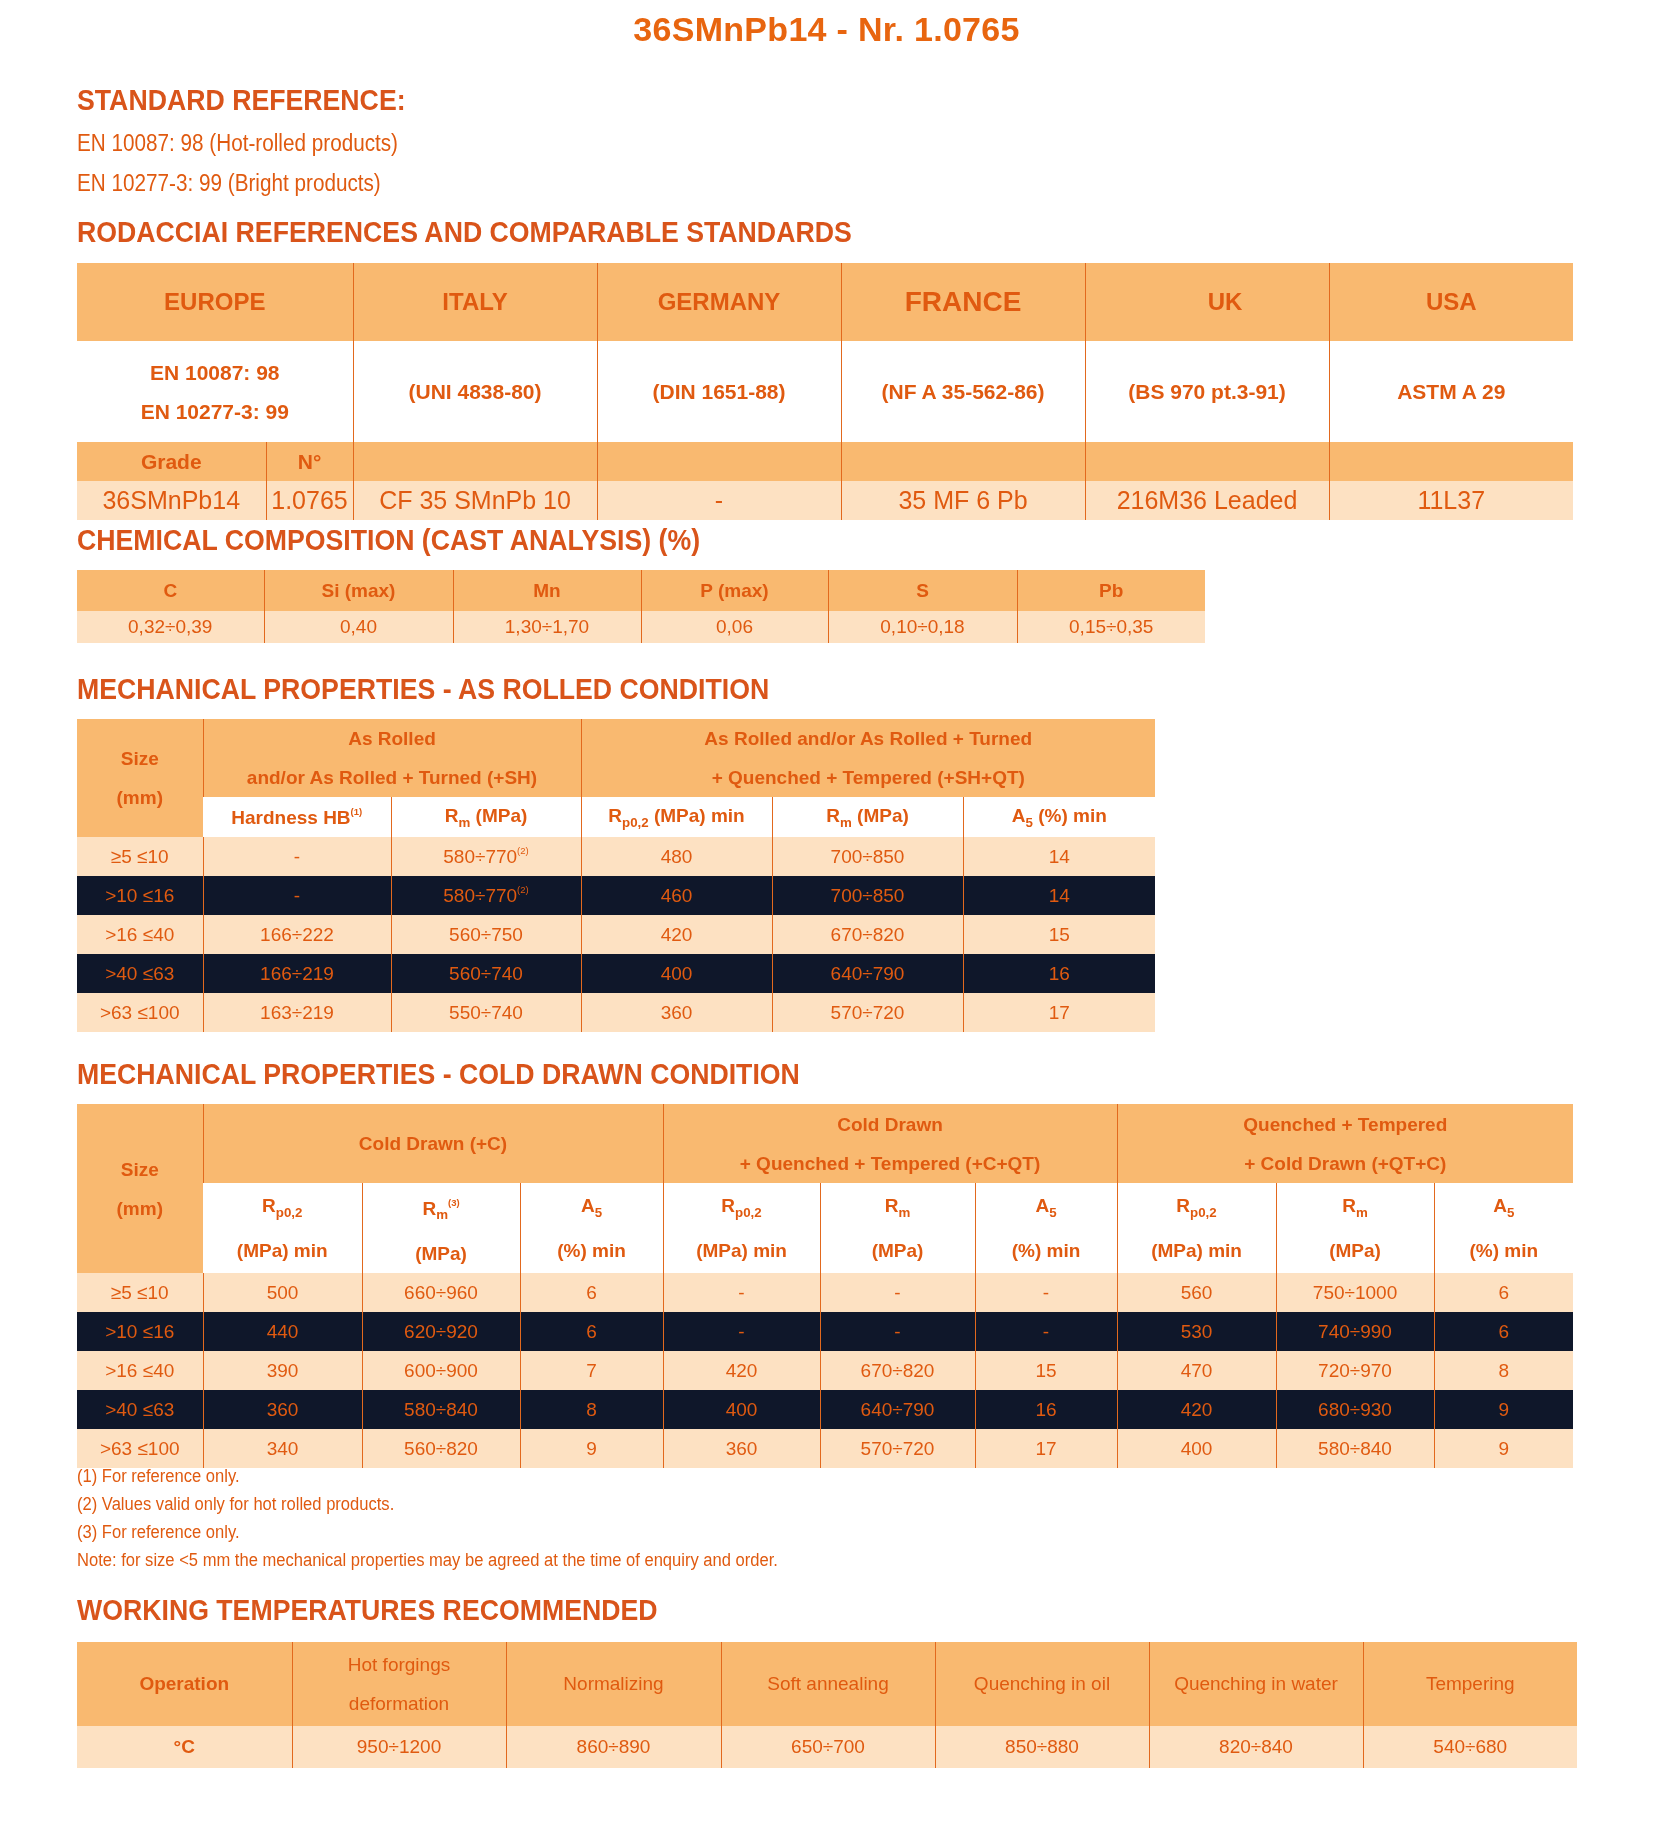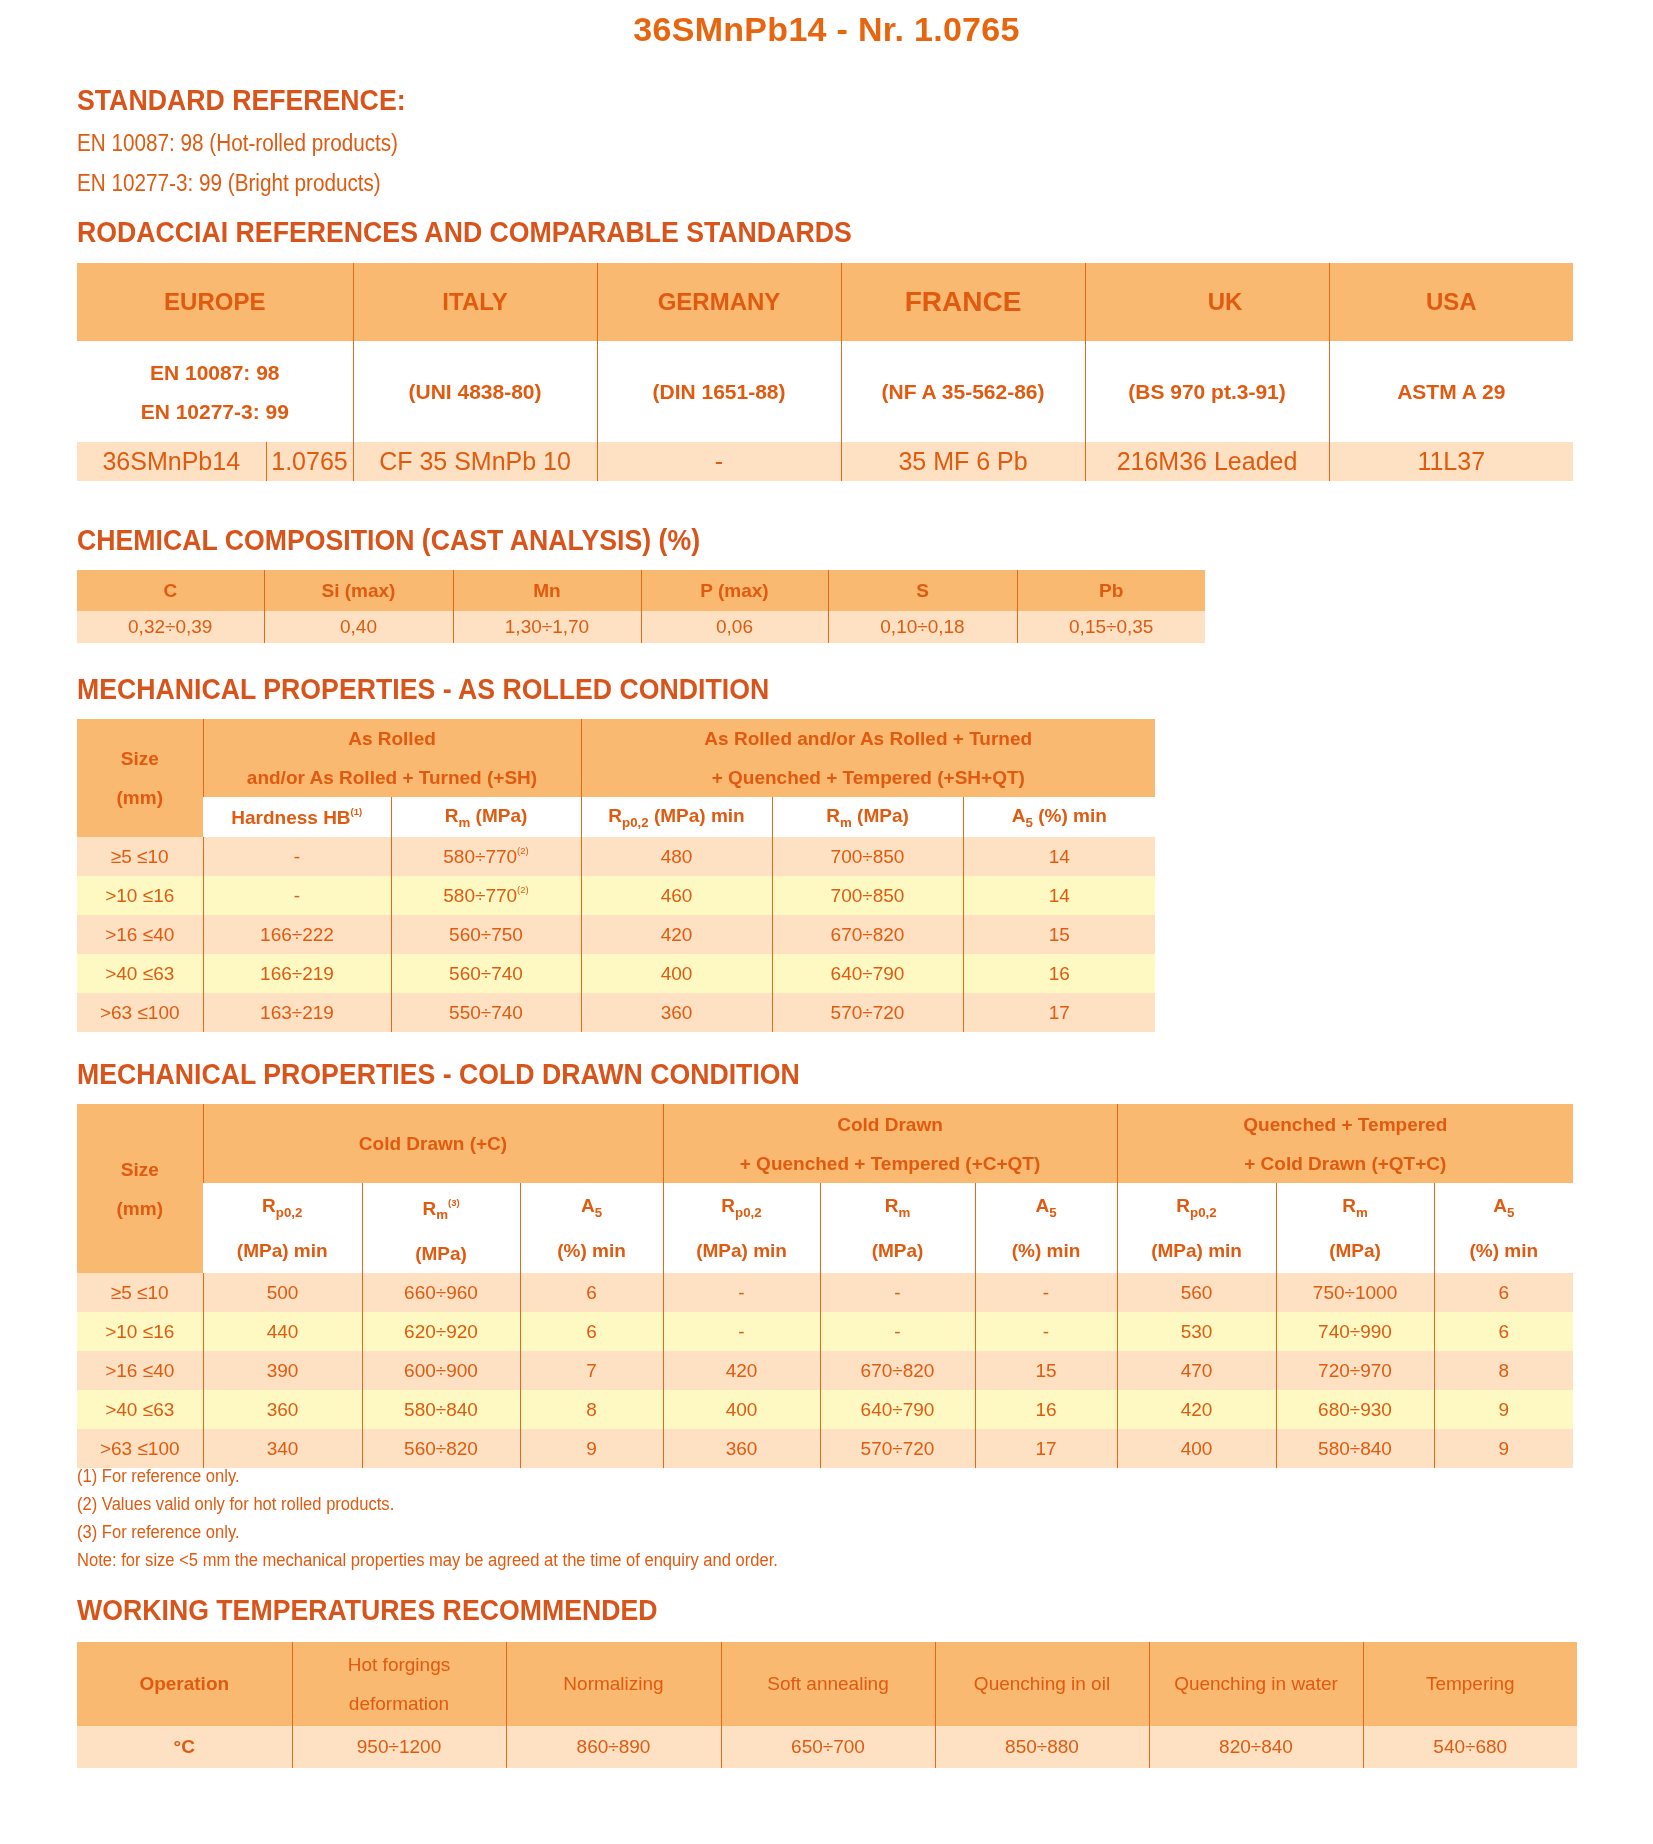--- a/index.html
+++ b/index.html
@@ -27,21 +27,21 @@
   }
   table.dt td {
     text-align: center; vertical-align: middle; padding: 0;
     border-left: 1.5px solid #e2691e; color: #e05a10;
   }
   table.dt td:first-child { border-left: none; }
   .hd { background: #f9b970; font-weight: bold; color: #d9541a; }
   .hd-light { background: #f9b970; font-weight: normal; color: #e05a10; }
   .wt { background: #ffffff; font-weight: bold; color: #d9541a; }
   .lt { background: #fde1c2; }
-  .wh { background: #fef9c3; }
+  .wh { background: #0f172a; }
   .b { font-weight: bold; color: #d9541a; }
   .sub { font-size: 0.7em; vertical-align: -0.35em; }
   .sup { font-size: 0.5em; vertical-align: 0.9em; }
   .footnote {
     position: absolute; left: 77px; font-size: 18px; color: #e05a10;
     transform: scaleX(0.92); transform-origin: left center; white-space: nowrap;
   }
   .l2 { line-height: 39px; }
 </style>
 </head>
@@ -76,20 +76,29 @@
   <tr style="height:101px;">
     <td class="wt" colspan="2">
       <div class="l2">EN 10087: 98</div>
       <div class="l2">EN 10277-3: 99</div>
     </td>
     <td class="wt">(UNI 4838-80)</td>
     <td class="wt">(DIN 1651-88)</td>
     <td class="wt">(NF A 35-562-86)</td>
     <td class="wt">(BS 970 pt.3-91)</td>
     <td class="wt">ASTM A 29</td>
+  </tr>
+  <tr style="height:39px;">
+    <td class="hd">Grade</td>
+    <td class="hd">N°</td>
+    <td class="hd"></td>
+    <td class="hd"></td>
+    <td class="hd"></td>
+    <td class="hd"></td>
+    <td class="hd"></td>
   </tr>
   <tr class="lt" style="height:39px; font-size:25px;">
     <td>36SMnPb14</td>
     <td>1.0765</td>
     <td>CF 35 SMnPb 10</td>
     <td>-</td>
     <td>35 MF 6 Pb</td>
     <td>216M36 Leaded</td>
     <td>11L37</td>
   </tr>

